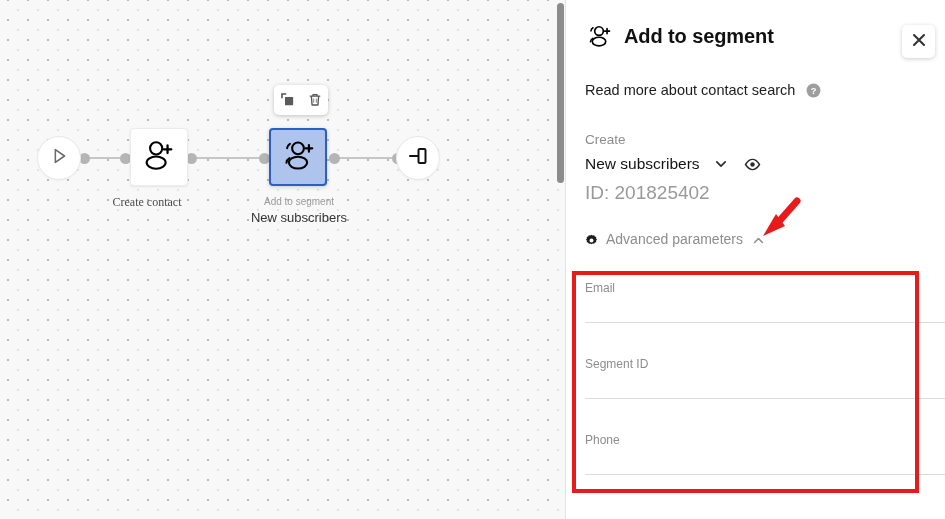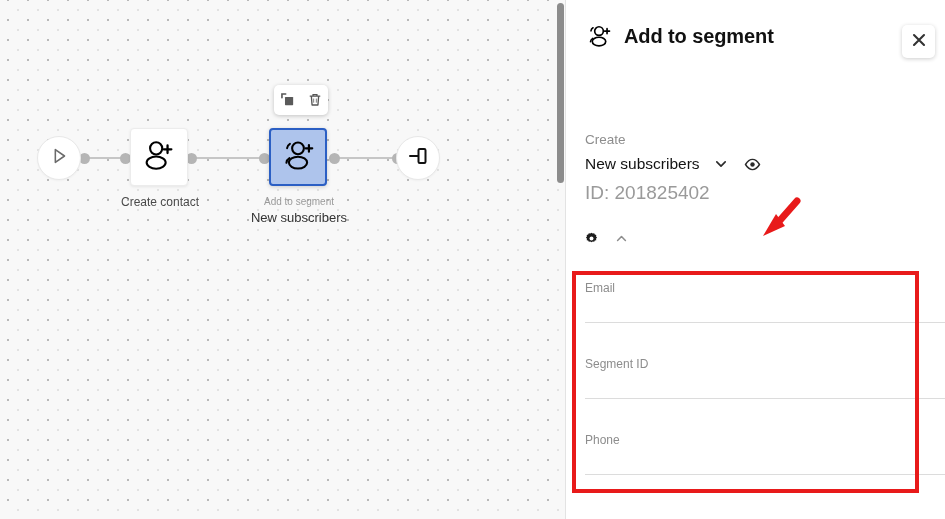--- a/index.html
+++ b/index.html
@@ -184,21 +184,21 @@
 
     <div class="node-box" style="left:130px; top:128px;">
       <span>
         <svg width="38" height="38" viewBox="0 0 40 40">
           <circle cx="17" cy="13" r="6.4" fill="none" stroke="#000" stroke-width="2.2"></circle>
           <ellipse cx="17" cy="28" rx="10" ry="6.4" fill="none" stroke="#000" stroke-width="2.2"></ellipse>
           <path d="M29 10 v8 M25 14 h8" stroke="#000" stroke-width="2.4" stroke-linecap="round"></path>
         </svg>
       </span>
     </div>
-    <div class="node-label" style="left:90px; top:195px; width:140px;">Create contact</div>
+    <div class="node-label" style="left:77px; top:195px; width:140px;font-family:Liberation Serif, serif;">Create contact</div>
 
     <div class="node-box selected" style="left:269px; top:128px;">
       <span>
         <svg width="38" height="38" viewBox="0 0 40 40">
           <circle cx="20" cy="13" r="6.2" fill="none" stroke="#000" stroke-width="2.2"></circle>
           <ellipse cx="20" cy="28" rx="9.6" ry="6.2" fill="none" stroke="#000" stroke-width="2.2"></ellipse>
           <path d="M11.5 8.2 a6.2 6.2 0 0 0 -3.0 4.6" fill="none" stroke="#000" stroke-width="2.1" stroke-linecap="round"></path>
           <path d="M11.0 23.3 a6.4 6.4 0 0 0 -3.2 4.9" fill="none" stroke="#000" stroke-width="2.1" stroke-linecap="round"></path>
           <path d="M31.5 9.5 v7 M28 13 h7" stroke="#000" stroke-width="2.3" stroke-linecap="round"></path>
         </svg>
@@ -255,20 +255,29 @@
     </div>
 
     <div id="close-button">
       <span>
         <svg width="14" height="14" viewBox="0 0 14 14">
           <path d="M2 2 L12 12 M12 2 L2 12" stroke="#333" stroke-width="2.1" stroke-linecap="round"></path>
         </svg>
       </span>
     </div>
 
+    <div id="readmore-row">
+      <span id="readmore-text">Read more about contact search</span>
+      <span id="help-icon">
+        <svg width="15" height="15" viewBox="0 0 16 16">
+          <circle cx="8" cy="8" r="7.4" fill="#9e9e9e"></circle>
+          <text x="8" y="11.6" font-size="10" font-family="Liberation Sans, sans-serif" fill="#ffffff" text-anchor="middle" font-weight="bold">?</text>
+        </svg>
+      </span>
+    </div>
 
     <div id="segment-label">Create</div>
 
     <div id="segment-row">
       <span id="segment-value">New subscribers</span>
       <span id="segment-chevron">
         <svg width="14" height="14" viewBox="0 0 16 16">
           <path d="M3.2 5.6 L8 10.4 L12.8 5.6" fill="none" stroke="#2b2b2b" stroke-width="1.9" stroke-linecap="round" stroke-linejoin="round"></path>
         </svg>
       </span>
@@ -282,20 +291,21 @@
 
     <div id="segment-id">ID: 201825402</div>
 
     <div id="advanced-row">
       <span id="advanced-gear">
         <svg width="13" height="13" viewBox="0 0 16 16">
           <path d="M8 0.9 l1.5 1.0 1.8 -0.4 0.8 1.6 1.8 0.5 -0.3 1.8 1.2 1.4 -1.2 1.4 0.3 1.8 -1.8 0.5 -0.8 1.6 -1.8 -0.4 -1.5 1.0 -1.5 -1.0 -1.8 0.4 -0.8 -1.6 -1.8 -0.5 0.3 -1.8 -1.2 -1.4 1.2 -1.4 -0.3 -1.8 1.8 -0.5 0.8 -1.6 1.8 0.4 Z" fill="#1d1d1d"></path>
           <circle cx="8" cy="8" r="2.4" fill="#ffffff"></circle>
         </svg>
       </span>
+      <span id="advanced-text">Advanced parameters</span>
       <span id="advanced-chevron">
         <svg width="13" height="13" viewBox="0 0 16 16">
           <path d="M3.2 10.4 L8 5.6 L12.8 10.4" fill="none" stroke="#8d8d8d" stroke-width="1.9" stroke-linecap="round" stroke-linejoin="round"></path>
         </svg>
       </span>
     </div>
 
     <div class="field" style="top:281px;">
       <span class="fl">Email</span>
       <span class="fu"></span>

